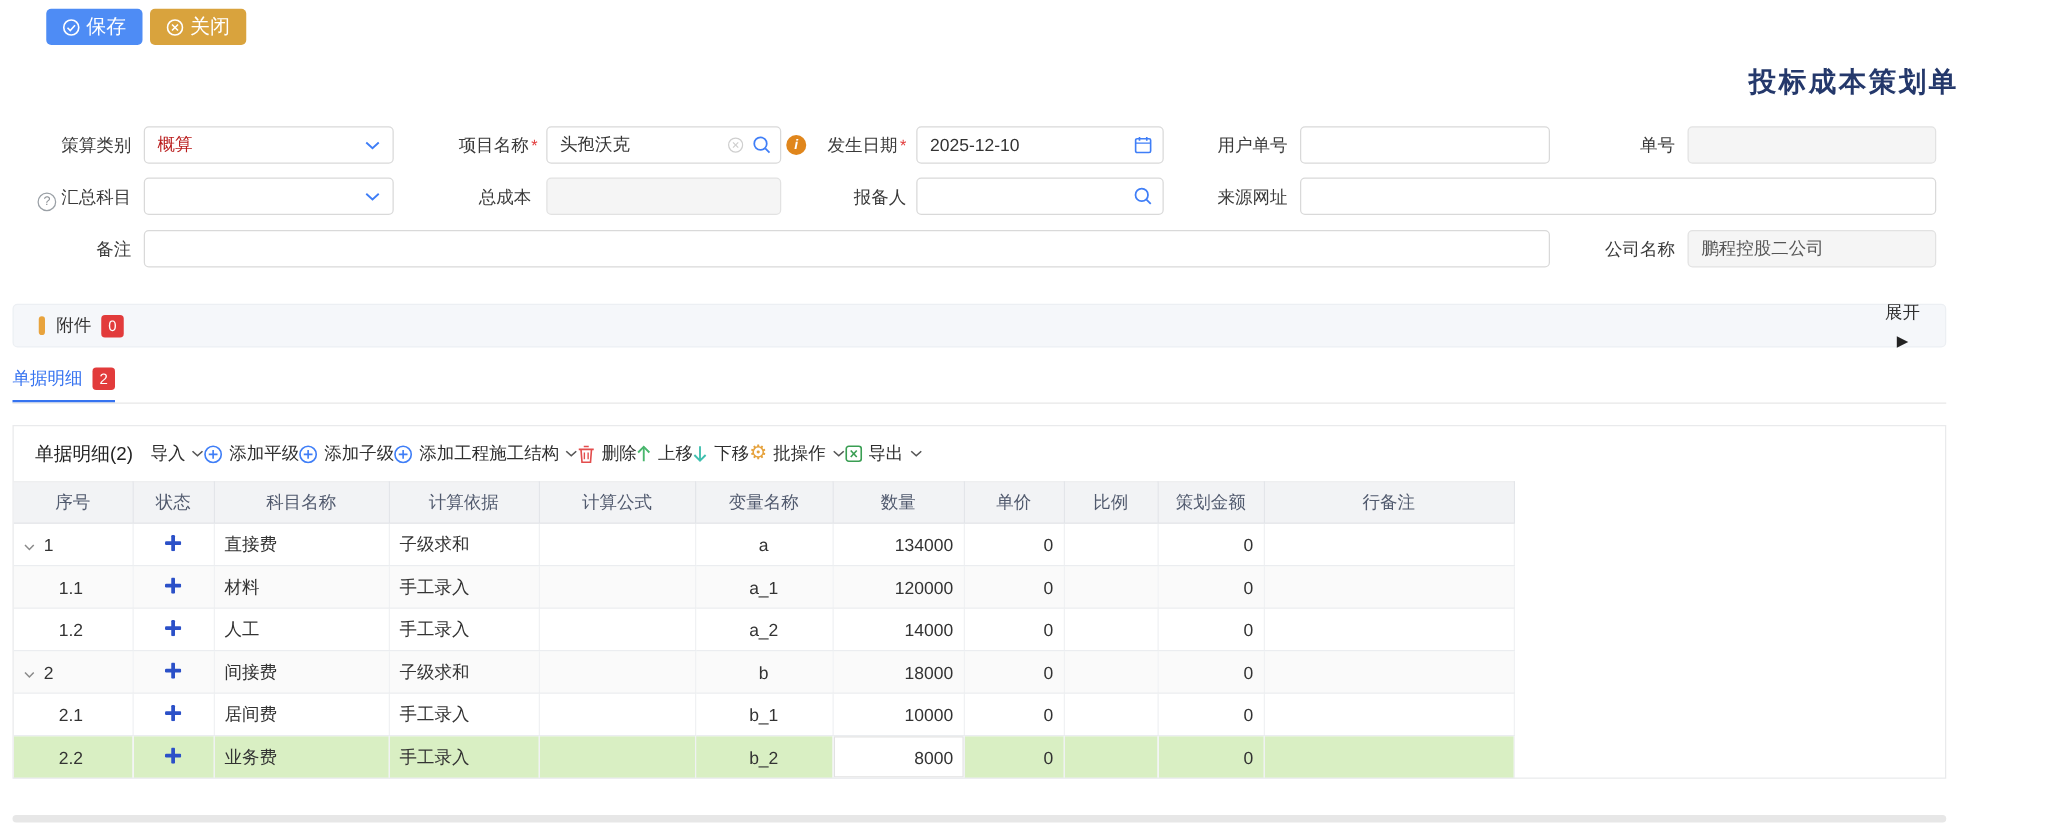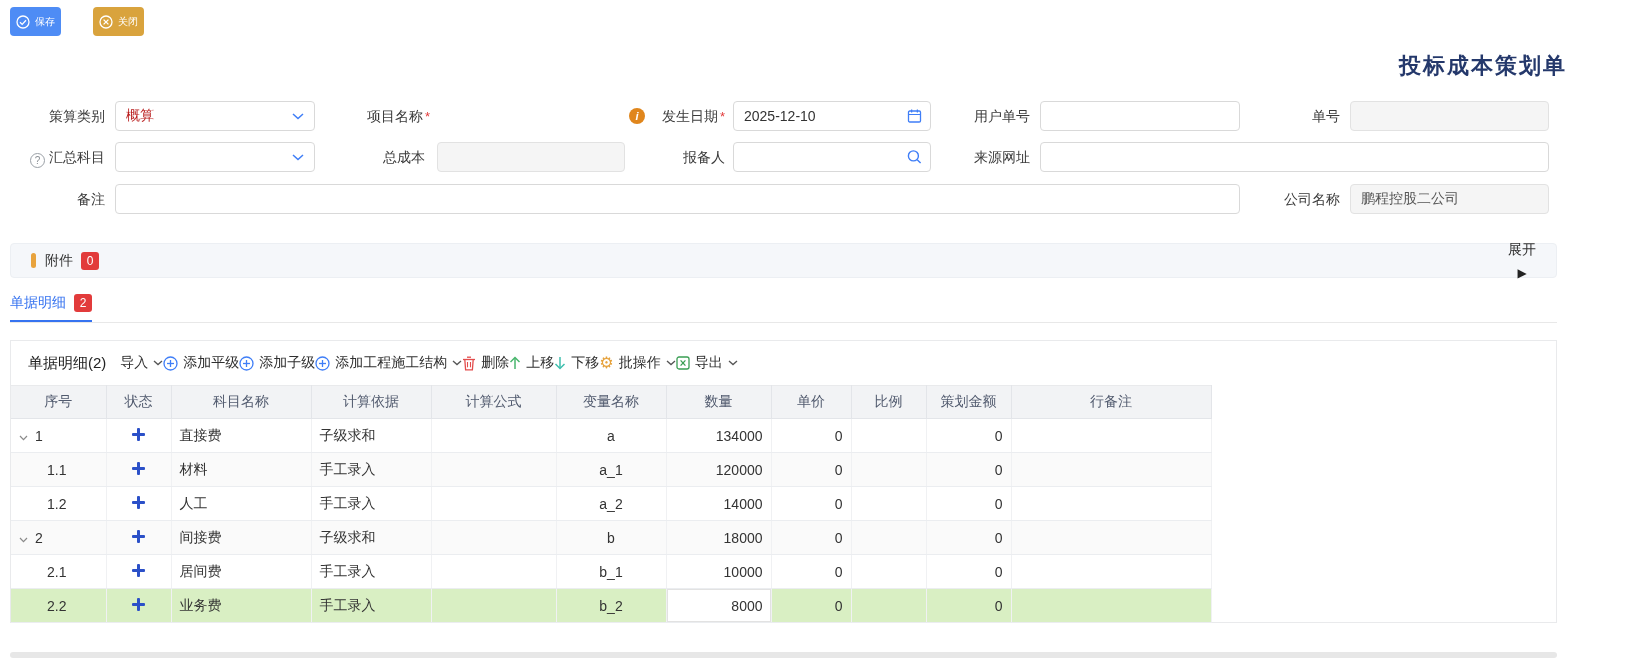--- a/index.html
+++ b/index.html
@@ -4,22 +4,22 @@
 <style>
   * { margin:0; padding:0; box-sizing:border-box; }
   html,body { background:#fff; }
   #app {
     position:relative; width:1637px; height:665px; background:#fff;
     font-family:"Liberation Sans","DejaVu Sans",sans-serif; font-size:14px; color:#333;
     overflow:hidden;
   }
   
   .btn { position:absolute; top:7px; height:29px; border:none; border-radius:4px;
-         color:#fff; font-size:10px; display:inline-flex; align-items:center; gap:5px;
-         padding:0 6px; cursor:pointer; font-family:inherit; }
+         color:#fff; font-size:16px; display:inline-flex; align-items:center; gap:5px;
+         padding:0 13px; cursor:pointer; font-family:inherit;margin-left:27px; }
   .btn-save { left:10px; background:#4e8cf5; }
   .btn-close { left:93px; background:#d9a33d; }
   
   .page-title { position:absolute; left:0; top:51px; width:1567px; text-align:right;
                 font-size:22px; font-weight:bold; color:#24386b; letter-spacing:2px; }
   
   .lbl { position:absolute; height:30px; line-height:30px; text-align:right;
          color:#3a3a3a; white-space:nowrap; }
   .req { color:#e23b3b; font-style:normal; margin-left:2px; font-size:13px; }
   .field { position:absolute; height:30px; }
@@ -103,20 +103,36 @@
 
   <div class="lbl" style="left:0;top:101px;width:105px">策算类别</div>
   <div class="selectbox" style="left:115px;top:101px;width:200px">
     <span class="sel-val">概算</span>
     <svg width="12" height="7" viewBox="0 0 12 7">
         <polyline points="1,1 6,5.6 11,1" fill="none" stroke="#3f7ef7" stroke-width="1.5"></polyline>
       </svg>
   </div>
 
   <div class="lbl" style="left:325px;top:101px;width:105px"><span>项目名称</span><i class="req">*</i></div>
+  <div class="field" style="left:437px;top:101px;width:188px">
+    <input class="txt" style="padding-right: 50px;" value="头孢沃克">
+    <span class="icon-right" style="right:30px">
+      <svg width="13" height="13" viewBox="0 0 13 13">
+          <circle cx="6.5" cy="6.5" r="5.6" fill="none" stroke="#cfcfcf" stroke-width="1"></circle>
+          <line x1="4.4" y1="4.4" x2="8.6" y2="8.6" stroke="#cfcfcf" stroke-width="1"></line>
+          <line x1="8.6" y1="4.4" x2="4.4" y2="8.6" stroke="#cfcfcf" stroke-width="1"></line>
+        </svg>
+    </span>
+    <span class="icon-right" style="right:8px">
+      <svg width="15" height="15" viewBox="0 0 15 15">
+          <circle cx="6.4" cy="6.4" r="5" fill="none" stroke="#3f7ef7" stroke-width="1.4"></circle>
+          <line x1="10.2" y1="10.2" x2="13.6" y2="13.6" stroke="#3f7ef7" stroke-width="1.4"></line>
+        </svg>
+    </span>
+  </div>
   <span class="info-badge" style="left:629px;top:108px">i</span>
 
   <div class="lbl" style="left:620px;top:101px;width:105px"><span>发生日期</span><i class="req">*</i></div>
   <div class="field" style="left:733px;top:101px;width:198px">
     <input class="txt" style="padding-right: 24px;" value="2025-12-10">
     <span class="icon-right" style="right:9px">
       <svg width="15" height="15" viewBox="0 0 15 15">
           <rect x="1.5" y="2.5" width="12" height="11" rx="1.2" fill="none" stroke="#3f7ef7" stroke-width="1.3"></rect>
           <line x1="4.6" y1="1" x2="4.6" y2="4" stroke="#3f7ef7" stroke-width="1.3"></line>
           <line x1="10.4" y1="1" x2="10.4" y2="4" stroke="#3f7ef7" stroke-width="1.3"></line>

